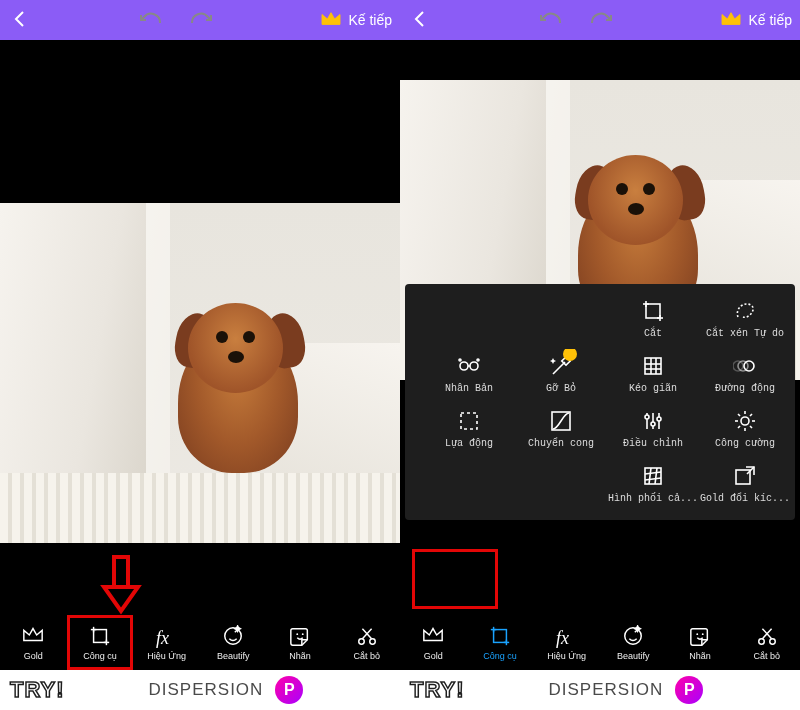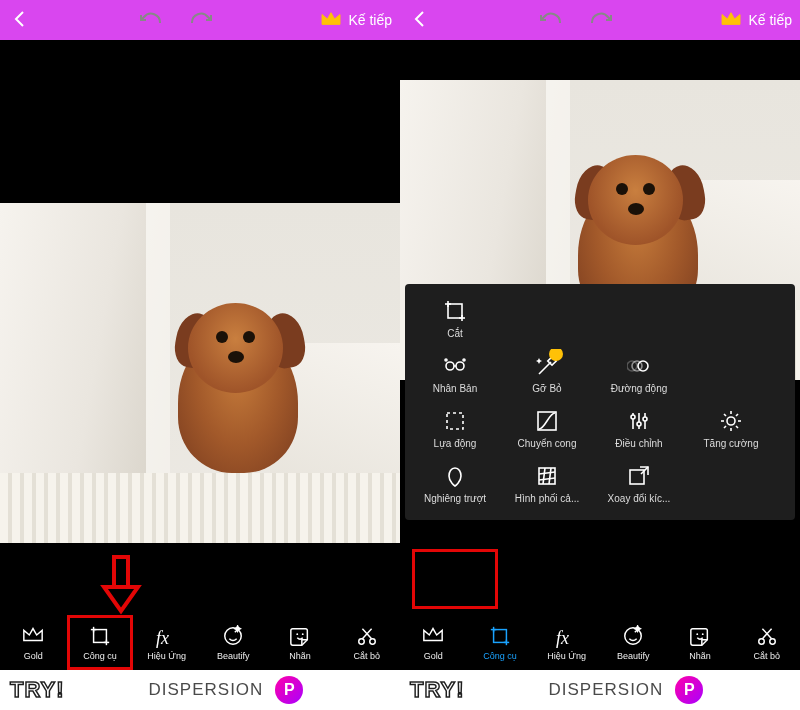--- a/index.html
+++ b/index.html
@@ -1,17 +1,17 @@
 <!DOCTYPE html>
 <html><head>
 <meta charset="utf-8">
 <style>
   * { margin: 0; padding: 0; box-sizing: border-box; }
   body { background: #fff; font-family: -apple-system, Arial, sans-serif; width: 800px; height: 710px; overflow: hidden; display: flex; }
-  .screen { width: 400px; height: 710px; background: #d946ef; display: flex; flex-direction: column; position: relative; }
+  .screen { width: 400px; height: 710px; background: #8b5cf6; display: flex; flex-direction: column; position: relative; }
   .topbar { height: 40px; display: flex; align-items: center; padding: 0 8px; color: #fff; font-size: 14px; }
   .topbar .back { width: 24px; text-align: center; }
   .topbar .spacer-hist { flex: 1; display: flex; justify-content: center; gap: 24px; }
   .topbar .hist { color: #888; font-size: 20px; }
   .topbar .crown { margin-right: 6px; }
   .crown-svg { width: 22px; height: 18px; fill: #ffc107; stroke: #ffc107; }
   .topbar .next { font-weight: 500; }
   .canvas { flex: 1; background: #000; display:flex; align-items:center; justify-content:center; position:relative; }
   .photo { width: 100%; }
   .photo .bg { width: 100%; height: 340px; background: linear-gradient(180deg, #e8e5de 0%, #ece9e3 100%); position: relative; overflow: hidden; margin-top: 90px; }
@@ -24,21 +24,21 @@
   .puppy .ear { position:absolute; width:38px; height:55px; top:10px; background:#7a3c1f; border-radius: 50% 50% 40% 40%; }
   .puppy .ear.l { left: 6px; transform: rotate(10deg);} .puppy .ear.r { right: 6px; transform: rotate(-10deg);}
   .puppy .eye { position:absolute; width:12px; height:12px; background:#1a1108; border-radius:50%; top:28px; }
   .puppy .eye.l{left:28px;} .puppy .eye.r{right:28px;}
   .puppy .nose { position:absolute; width:16px; height:12px; background:#1a1108; border-radius:50%; top:48px; left:40px;}
   .bed-left { position:absolute; left:0; top:0; width:170px; height:340px; background: linear-gradient(100deg,#f6f3ee 0%, #eae6df 60%, #d9d4ca 100%); border-right: 24px solid rgba(245,243,238,.6); }
   .bed-right { position:absolute; right:0; bottom:0; width:130px; height:200px; background:linear-gradient(200deg,#f7f4ef 0,#e3dfd6 100%); border-top-left-radius:10px; }
   .ruffle { position:absolute; left:0; bottom:0; width:100%; height:70px; background: repeating-linear-gradient(90deg,#f6f3ec 0 8px,#e4e0d6 8px 12px); }
   .screen.right .photo { position:absolute; top:40px; left:0; right:0;}
   .panel { position:absolute; left:5px; right:5px; bottom:95px; background:#1e1e1e; border-radius:4px; padding: 10px 4px 6px; color:#eee; }
-  .row { display:flex; justify-content:flex-start; margin-bottom: 6px; }
+  .row { display:flex; justify-content:flex-end; margin-bottom: 6px; font-family: Liberation Mono, monospace; }
   .tool { width:92px; display:flex; flex-direction:column; align-items:center; gap:4px; font-size:10px; color:#ddd; white-space:nowrap; overflow:hidden; text-overflow:ellipsis; position:relative; padding:4px 0; }
   .tool .ic { width:26px; height:26px; display:flex; align-items:center; justify-content:center; }
   .tool .ic svg { stroke:#fff; fill:none; stroke-width:1.6; }
   .tool.gold-badge::after { content:""; position:absolute; top:-2px; right:30px; width:14px; height:14px; background:#ffc107; border-radius:50%; }
   .bottom { height: 55px; background: #000; display:flex; }
   .bitem { flex:1; display:flex; flex-direction:column; align-items:center; justify-content:center; gap:2px; font-size:9px; color:#eee; position:relative; }
   .bitem .bic { width:24px; height:24px; display:flex; align-items:flex-start; justify-content:center; }
   .bitem svg { stroke:#fff; fill:none; stroke-width:1.6; }
   .bitem.active svg { stroke:#1aa3ff; }
   .bitem.active span { color:#1aa3ff; }
@@ -225,20 +225,28 @@
               <svg viewBox="0 0 24 24" width="24" height="24">
                 <rect x="5" y="5" width="14" height="14"></rect>
                 <line x1="2" y1="5" x2="8" y2="5"></line>
                 <line x1="5" y1="2" x2="5" y2="8"></line>
                 <line x1="16" y1="19" x2="22" y2="19"></line>
                 <line x1="19" y1="16" x2="19" y2="22"></line>
               </svg>
             </div>
             <span>Cắt</span>
           </div>
+        <div class="tool">
+            <div class="ic">
+              <svg viewBox="0 0 24 24" width="24" height="24">
+                <path d="M5 18 C 2 10, 10 2, 18 6 C 24 10, 16 20, 10 18" stroke-dasharray="2 2"></path>
+              </svg>
+            </div>
+            <span>Cắt xén Tự do</span>
+          </div>
       </div>
       <div class="row">
         <div class="tool">
             <div class="ic">
               <svg viewBox="0 0 24 24" width="24" height="24">
                 <circle cx="7" cy="12" r="4"></circle>
                 <circle cx="17" cy="12" r="4"></circle>
                 <line x1="11" y1="12" x2="13" y2="12"></line>
                 <circle cx="3" cy="6" r="1"></circle>
                 <circle cx="21" cy="6" r="1"></circle>
@@ -248,20 +256,32 @@
           </div>
         <div class="tool gold-badge">
             <div class="ic">
               <svg viewBox="0 0 24 24" width="24" height="24">
                 <line x1="4" y1="20" x2="16" y2="8"></line>
                 <rect x="14" y="4" width="6" height="6" transform="rotate(45 17 7)"></rect>
                 <path d="M4 4 l1 2 2 1 -2 1 -1 2 -1 -2 -2 -1 2 -1 z" fill="#fff" stroke="none"></path>
               </svg>
             </div>
             <span>Gỡ Bỏ</span>
+          </div>
+        <div class="tool">
+            <div class="ic">
+              <svg viewBox="0 0 24 24" width="24" height="24">
+                <rect x="4" y="4" width="16" height="16"></rect>
+                <line x1="4" y1="10" x2="20" y2="10"></line>
+                <line x1="4" y1="15" x2="20" y2="15"></line>
+                <line x1="10" y1="4" x2="10" y2="20"></line>
+                <line x1="15" y1="4" x2="15" y2="20"></line>
+              </svg>
+            </div>
+            <span>Kéo giãn</span>
           </div>
         <div class="tool">
             <div class="ic">
               <svg viewBox="0 0 24 24" width="24" height="24">
                 <circle cx="16" cy="12" r="5"></circle>
                 <circle cx="10" cy="12" r="5" stroke-opacity=".5"></circle>
                 <circle cx="5" cy="12" r="5" stroke-opacity=".25"></circle>
               </svg>
             </div>
             <span>Đường động</span>
@@ -307,53 +327,45 @@
                   <line x1="12" y1="19" x2="12" y2="22"></line>
                   <line x1="2" y1="12" x2="5" y2="12"></line>
                   <line x1="19" y1="12" x2="22" y2="12"></line>
                   <line x1="5" y1="5" x2="7" y2="7"></line>
                   <line x1="17" y1="17" x2="19" y2="19"></line>
                   <line x1="5" y1="19" x2="7" y2="17"></line>
                   <line x1="17" y1="7" x2="19" y2="5"></line>
                 </g>
               </svg>
             </div>
-            <span>Tăng cường</span>
+            <span>Công cường</span>
           </div>
       </div>
       <div class="row">
-        <div class="tool">
-            <div class="ic">
-              <svg viewBox="0 0 24 24" width="24" height="24">
-                <path d="M12 4 C 8 4 6 8 6 12 C 6 18 12 22 12 22 C 12 22 18 18 18 12 C 18 8 16 4 12 4 Z"></path>
-              </svg>
-            </div>
-            <span>Nghiêng trượt</span>
-          </div>
         <div class="tool">
             <div class="ic">
               <svg viewBox="0 0 24 24" width="24" height="24">
                 <rect x="4" y="4" width="16" height="16"></rect>
                 <line x1="4" y1="10" x2="20" y2="8"></line>
                 <line x1="4" y1="16" x2="20" y2="14"></line>
                 <line x1="10" y1="4" x2="8" y2="20"></line>
                 <line x1="16" y1="4" x2="14" y2="20"></line>
               </svg>
             </div>
             <span>Hình phối cả...</span>
           </div>
         <div class="tool">
             <div class="ic">
               <svg viewBox="0 0 24 24" width="24" height="24">
                 <rect x="3" y="6" width="14" height="14"></rect>
                 <polyline points="13,3 21,3 21,11"></polyline>
                 <line x1="14" y1="10" x2="21" y2="3"></line>
               </svg>
             </div>
-            <span>Xoay đổi kíc...</span>
+            <span>Gold đổi kíc...</span>
           </div>
       </div>
       <div class="red-tool-highlight"></div>
     </div>
   </div>
 
   <div class="bottom">
     <div class="bitem">
         <div class="bic">
           <svg viewBox="0 0 24 20" width="22" height="20">

